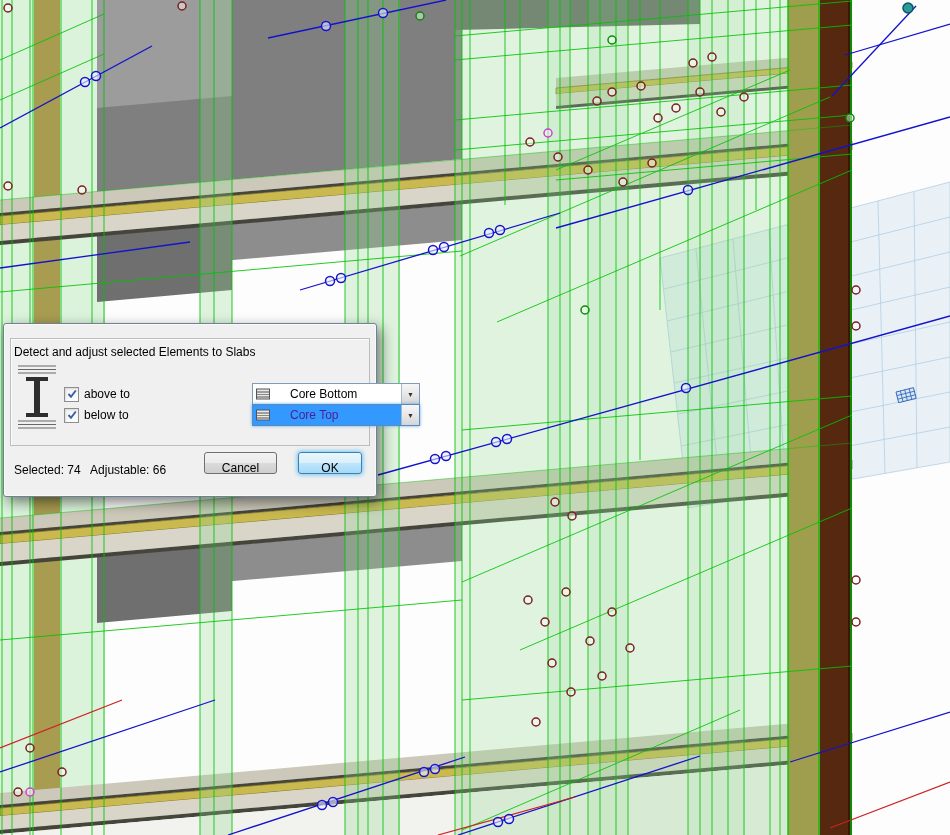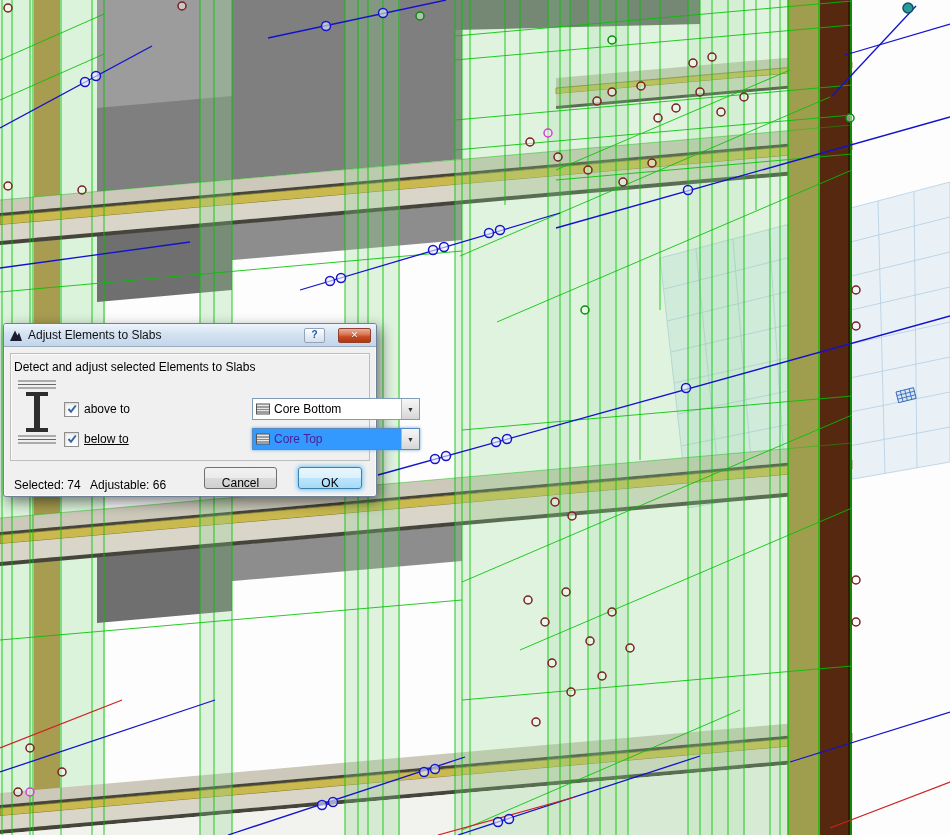--- a/index.html
+++ b/index.html
@@ -44,34 +44,34 @@
     border-bottom:1px solid #9aabbd;border-radius:2px 2px 0 0;}
   .titlebar .app-ic{width:14px;height:13px;margin-right:5px;flex:0 0 auto;}
   .titlebar .ttl{flex:1;white-space:nowrap;overflow:hidden;color:#111;}
   .tb-btn{display:inline-flex;align-items:center;justify-content:center;
     height:15px;border-radius:2px;cursor:default;padding:0;line-height:1;}
   .help-btn{width:21px;border:1px solid #94a4b6;color:#1d55a6;font-weight:bold;font-size:10px;
     background:linear-gradient(#feffff,#e9f0f7 45%,#d3e0ee);}
   .close-btn{width:33px;margin-left:13px;border:1px solid #963f2c;color:#fff;font-size:9px;
     background:linear-gradient(#f2b5a4,#e079557d 0%,#e07955 40%,#c94a20 60%,#a93a16);
     text-shadow:0 1px 1px rgba(0,0,0,.4);}
-  .dlg-body{position:relative;height:149px;}
+  .dlg-body{position:relative;height:149px;margin-top:8px;}
   .groupbox{position:absolute;left:6px;top:6px;width:358px;height:106px;
     border:1px solid #bdbdbd;box-shadow:1px 1px 0 #fbfbfb inset;}
   .desc{position:absolute;left:10px;top:13px;}
   .beam-ic{position:absolute;left:13px;top:32px;}
   .frow{position:absolute;left:60px;display:flex;align-items:center;height:20px;}
-  .frow.r1{top:52px;} .frow.r2{top:82px;text-decoration:underline;}
+  .frow.r1{top:52px;} .frow.r2{top:73px;}
   .cblabel{display:flex;align-items:center;gap:5px;width:122px;}
   .checkbox{width:13px;height:13px;background:linear-gradient(#f4f4f4,#fdfdfd);
     border:1px solid #8e8e8e;display:inline-flex;align-items:center;justify-content:center;
     box-shadow:inset 1px 1px 2px rgba(0,0,0,.12);}
   .combo{position:absolute;left:188px;width:166px;height:20px;border:1px solid #7f9db9;
     background:#fff;display:flex;align-items:stretch;}
-  .combo-body{flex:1;display:flex;align-items:center;gap:4px;padding-left:3px;overflow:hidden;}
+  .combo-body{flex:1;display:flex;align-items:center;gap:20px;padding-left:3px;overflow:hidden;}
   .combo-text{white-space:nowrap;}
   .combo-arrow{width:17px;display:flex;align-items:center;justify-content:center;
     border-left:1px solid #aab8c8;background:linear-gradient(#f6f6f6,#e8e8e8 50%,#d5d5d5);
     color:#333;}
   .combo-arrow i{font-style:normal;font-size:7px;}
   .combo.selected{border-color:#568ac0;box-shadow:0 0 3px rgba(90,160,220,.9);}
   .combo.selected .combo-body{background:var(--highlight-blue);color:#4c1d95;}
   .status{position:absolute;left:10px;top:131px;white-space:nowrap;}
   .status .s2{margin-left:6px;}
   .btn{position:absolute;top:120px;height:22px;font-size:12px;color:#000;
@@ -344,28 +344,20 @@
     <line x1="4.5" y1="0" x2="4.5" y2="11" stroke="#3366bb" stroke-width="0.8"></line>
     <line x1="9" y1="0" x2="9" y2="11" stroke="#3366bb" stroke-width="0.8"></line>
     <line x1="13.5" y1="0" x2="13.5" y2="11" stroke="#3366bb" stroke-width="0.8"></line>
     <line x1="0" y1="3.7" x2="18" y2="3.7" stroke="#3366bb" stroke-width="0.8"></line>
     <line x1="0" y1="7.4" x2="18" y2="7.4" stroke="#3366bb" stroke-width="0.8"></line>
   </g>
 </svg>
 </div>
 
 <div class="dialog">
-  <div class="titlebar">
-    <svg class="app-ic" viewBox="0 0 14 13">
-      <path d="M1 12 L6 1.5 L8.5 6.5 L10 3.5 L13 12 Z" fill="#1c1c30"></path>
-    </svg>
-    <span class="ttl">Adjust Elements to Slabs</span>
-    <button class="tb-btn help-btn">?</button>
-    <button class="tb-btn close-btn">✕</button>
-  </div>
 
   <div class="dlg-body">
     <div class="groupbox"></div>
     <div class="desc">Detect and adjust selected Elements to Slabs</div>
 
     <svg class="beam-ic" width="40" height="66" viewBox="0 0 40 66">
       <g stroke="#666" stroke-width="1.2">
         <line x1="1" y1="2" x2="39" y2="2"></line>
           <line x1="1" y1="5.5" x2="39" y2="5.5"></line>
           <line x1="1" y1="9" x2="39" y2="9"></line>

